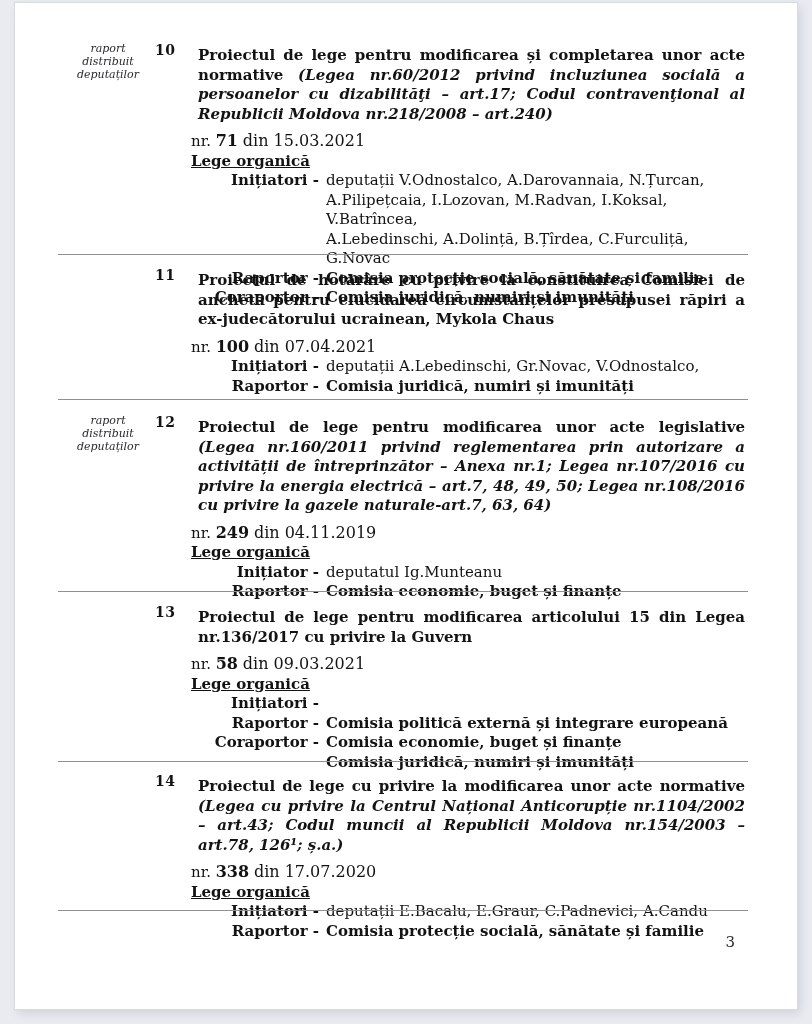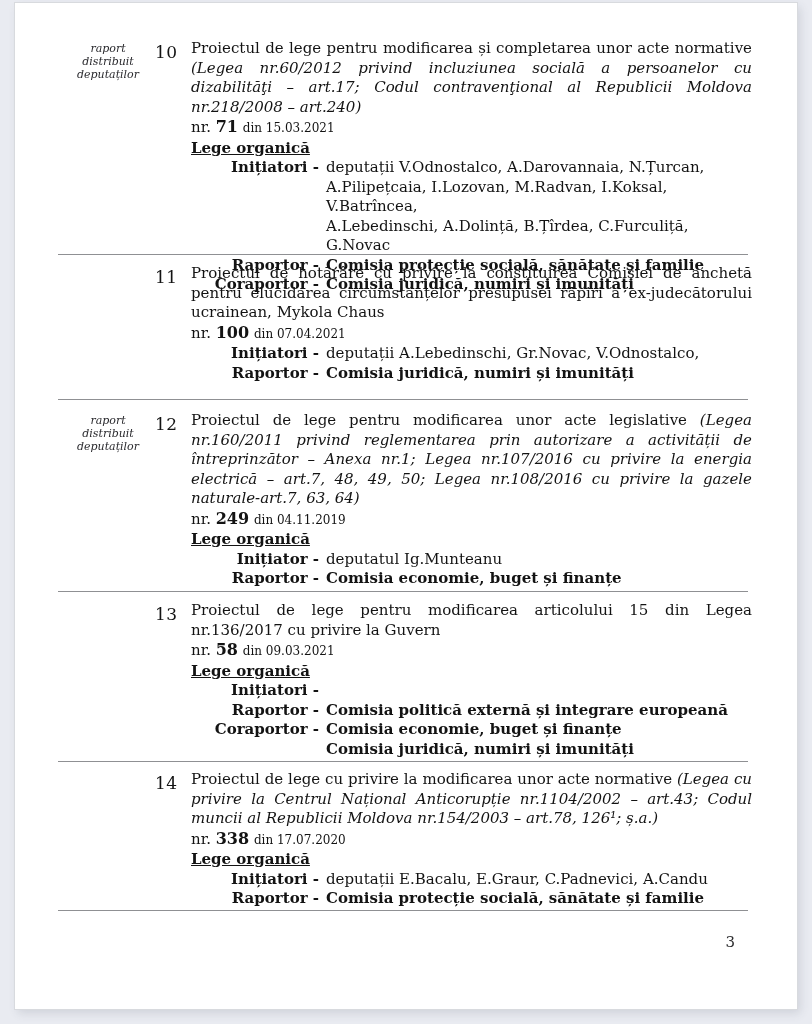--- a/index.html
+++ b/index.html
@@ -33,29 +33,29 @@
   }
   .r1{top:251px}.r2{top:396px}.r3{top:588px}.r4{top:758px}.r5{top:907px}
   .mcol{padding-top:3px;}
   .note{
     margin-left:54px;width:78px;
     font-style:italic;font-size:11px;line-height:13px;
     text-align:center;color:#2a2a2e;
   }
   .note span{display:block;}
   .ncol{
-    font-weight:normal;font-size:17px;padding-top:3px;
+    font-weight:bold;font-size:14px;padding-top:3px;
     letter-spacing:0.5px;
   }
   .ccol{font-size:15px;line-height:19.5px;}
-  .title{margin:0;text-align:justify;}
+  .title{margin:7px;text-align:justify;font-weight:bold;}
   .title .it{font-style:italic;}
   .nrline{margin:0;}
   .nrline .nrv{font-weight:bold;font-size:16px;}
-  .nrline .date{font-size:12px;}
+  .nrline .date{font-size:16px;}
   .lawtype{
     margin:0;font-weight:bold;text-decoration:underline;
     display:inline-block;
   }
   .role{display:grid;grid-template-columns:128px 1fr;column-gap:7px;}
   .role .lbl{text-align:right;white-space:nowrap;font-weight:bold;}
   .role.bold{font-weight:bold;}
   .role .lines span{display:block;}
   .pagenum{
     position:absolute;top:930px;right:62px;

